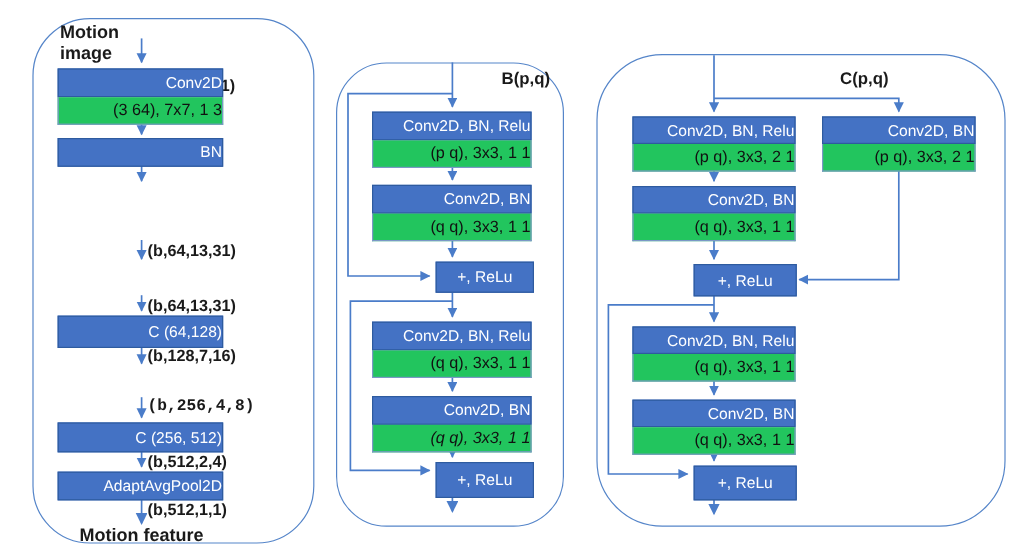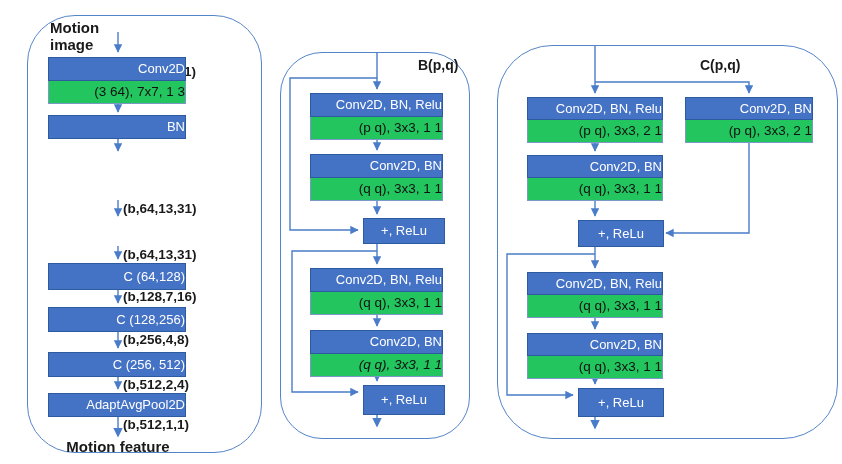--- a/index.html
+++ b/index.html
@@ -91,25 +91,22 @@
 
 
   <div class="dim" style="left:123px;top:247px;">(b,64,13,31)</div>
 
   <div class="blk" style="left:48px;top:263px;width:138px;">
     <div class="hdr h25">C (64,128)</div>
   </div>
 
   <div class="dim" style="left:123px;top:289px;">(b,128,7,16)</div>
 
-  <div class="blk" style="left:48px;top:307px;width:138px;">
-    <div class="hdr h23">C (128,256)</div>
-  </div>
 
-  <div class="dim" style="left:123px;top:332px;">(b,256,4,8)</div>
+  <div class="dim" style="left:123px;top:332px;font-family:Liberation Mono, monospace;">(b,256,4,8)</div>
 
   <div class="blk" style="left:48px;top:352px;width:138px;">
     <div class="hdr h23">C (256, 512)</div>
   </div>
 
   <div class="dim" style="left:123px;top:377px;">(b,512,2,4)</div>
 
   <div class="blk" style="left:48px;top:393px;width:138px;">
     <div class="hdr h22">AdaptAvgPool2D</div>
   </div>

